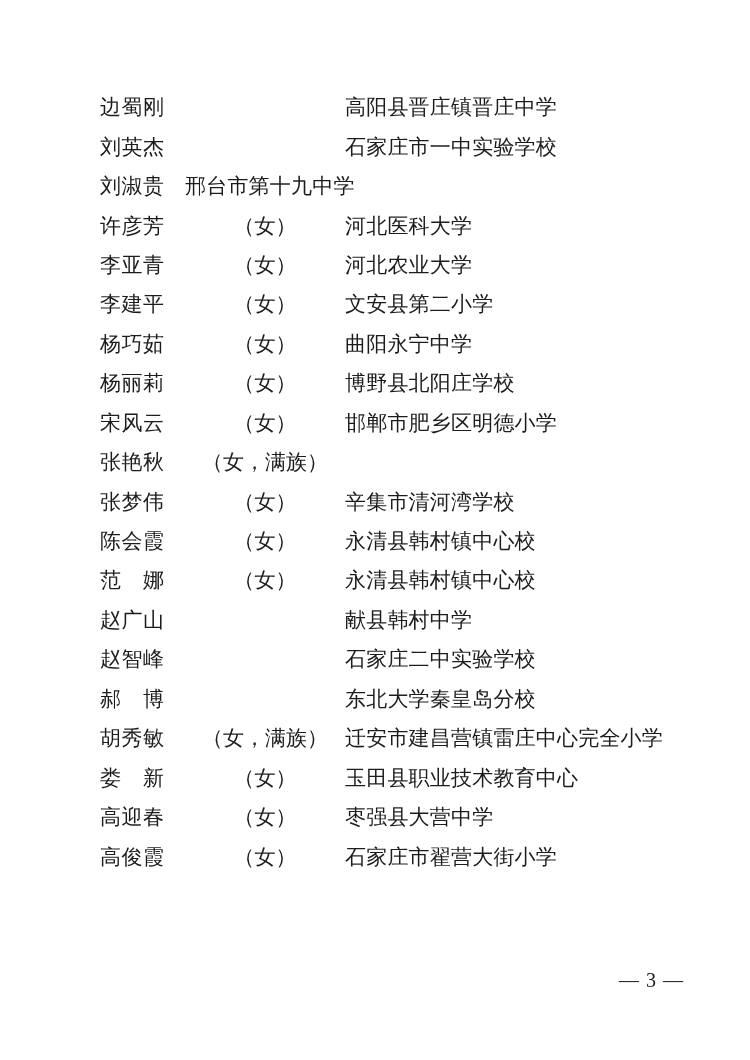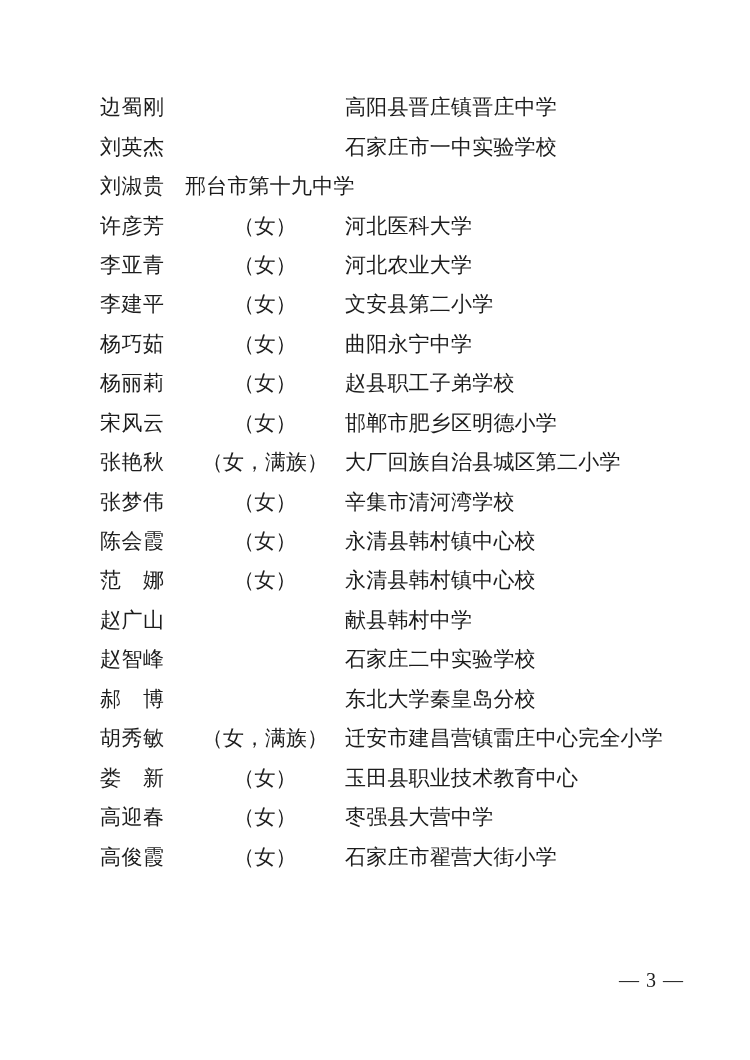--- a/index.html
+++ b/index.html
@@ -97,35 +97,34 @@
 
   <div class="row">
     <span class="name">杨巧茹</span>
     <span class="annotation">（女）</span>
     <span class="school">曲阳永宁中学</span>
   </div>
 
   <div class="row">
     <span class="name">杨丽莉</span>
     <span class="annotation">（女）</span>
-    <span class="school">赵县职工子弟学校</span>
+    <span class="school">博野县北阳庄学校</span>
   </div>
 
   <div class="row">
     <span class="name">宋风云</span>
     <span class="annotation">（女）</span>
     <span class="school">邯郸市肥乡区明德小学</span>
   </div>
 
 
 
   <div class="row">
     <span class="name">张艳秋</span>
     <span class="annotation">（女，满族）</span>
-    <span class="school">大厂回族自治县城区第二小学</span>
   </div>
 
   <div class="row">
     <span class="name">张梦伟</span>
     <span class="annotation">（女）</span>
     <span class="school">辛集市清河湾学校</span>
   </div>
 
   <div class="row">
     <span class="name">陈会霞</span>

